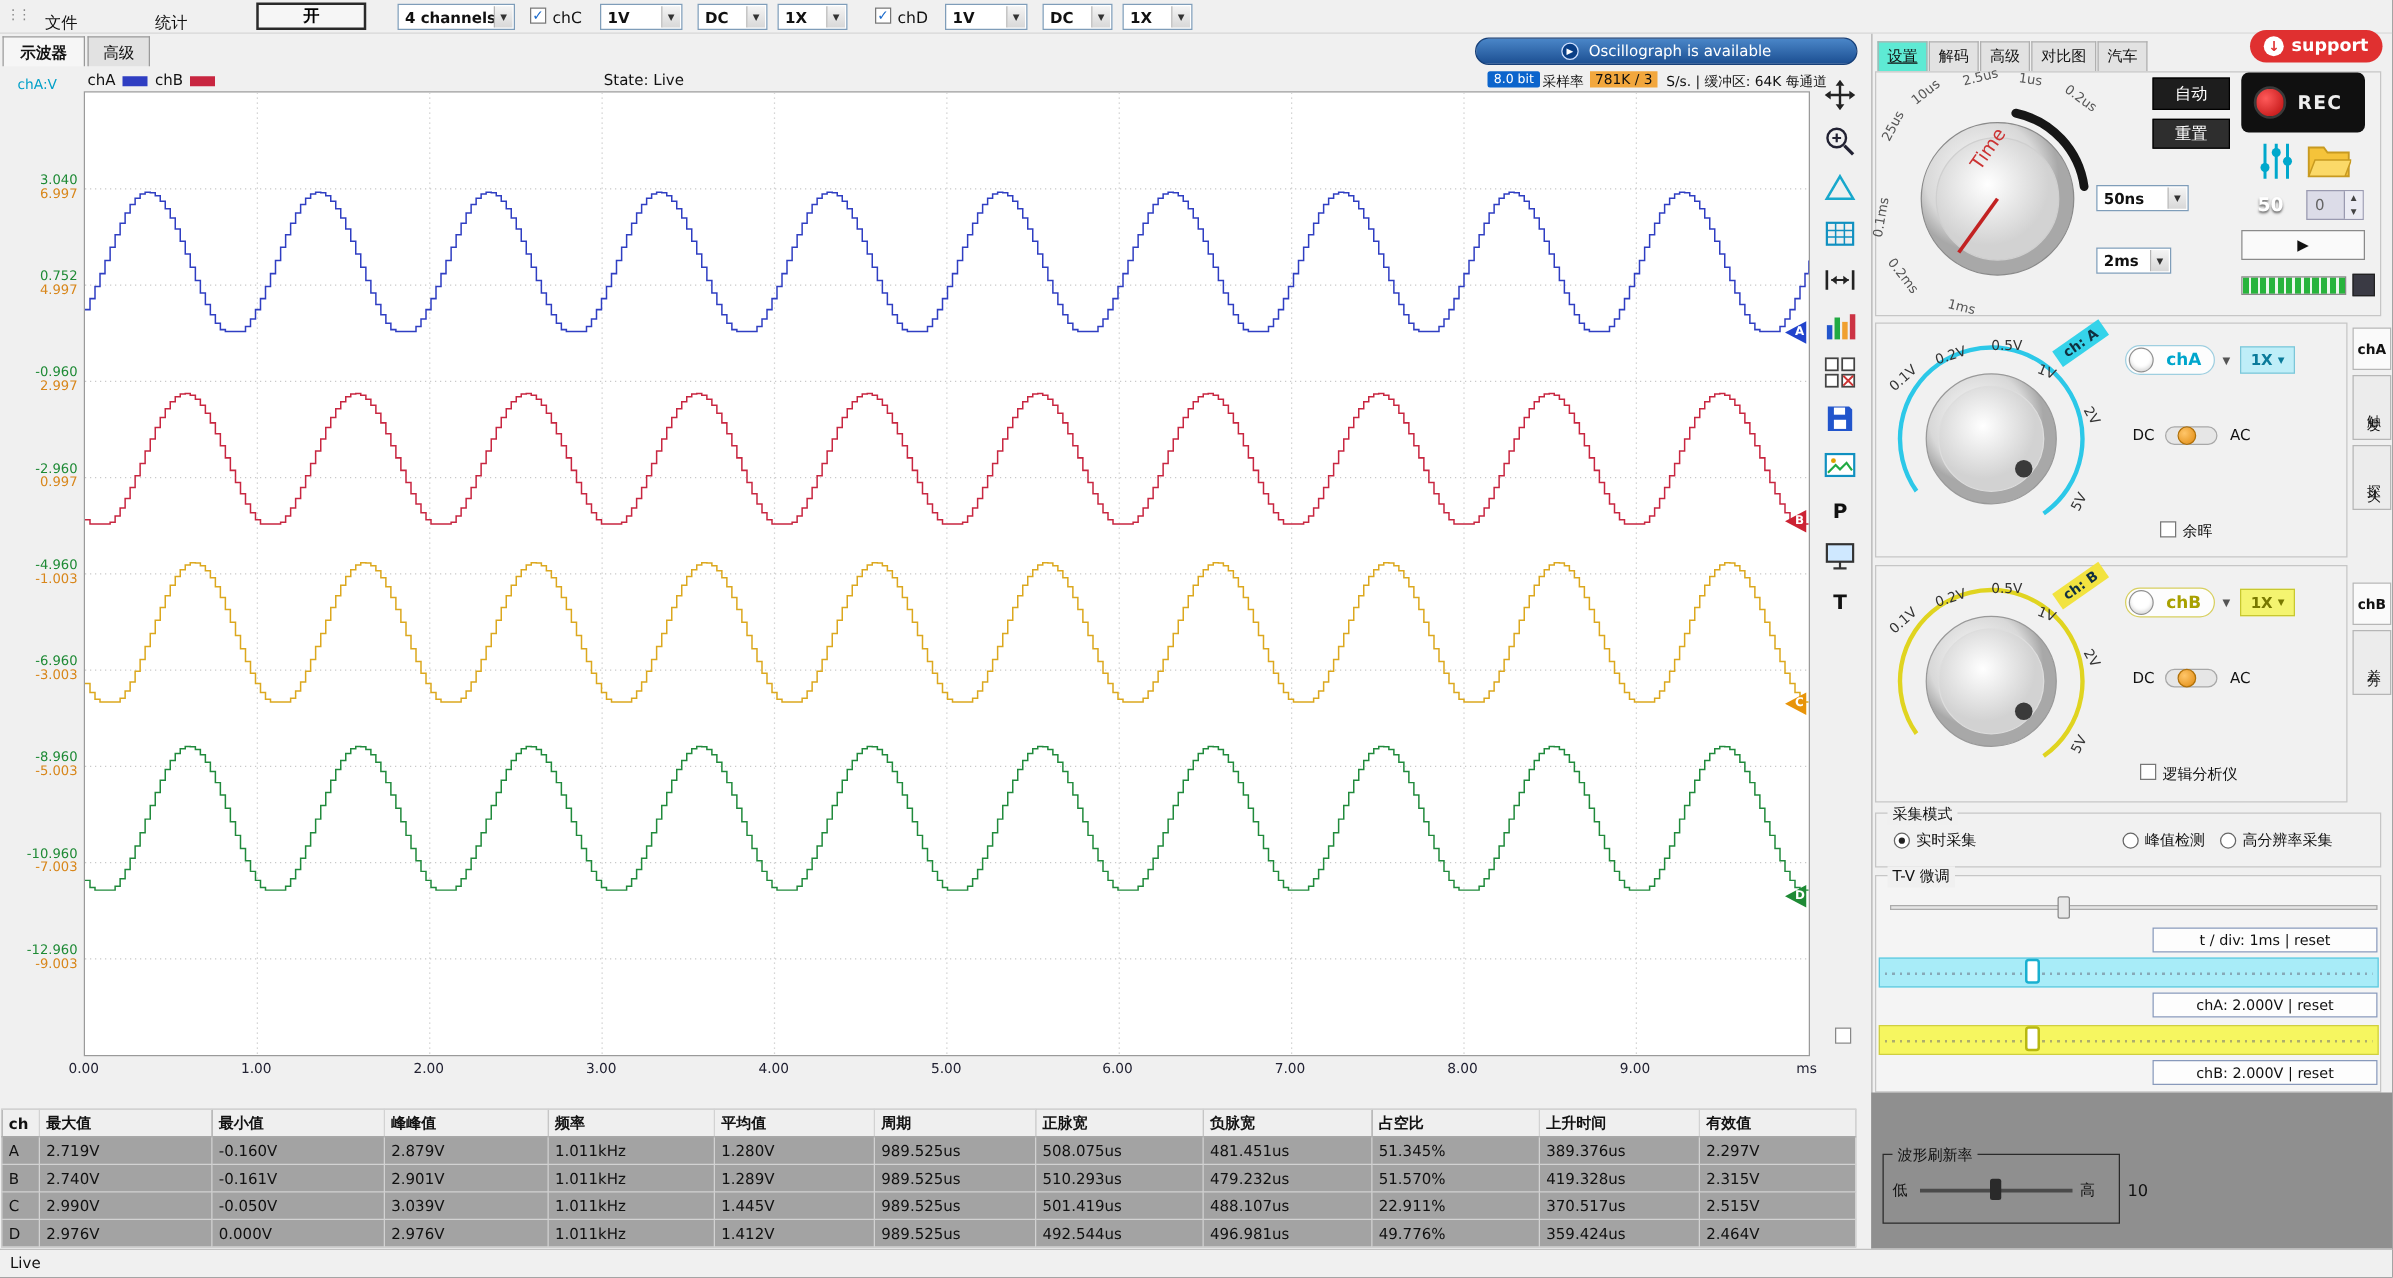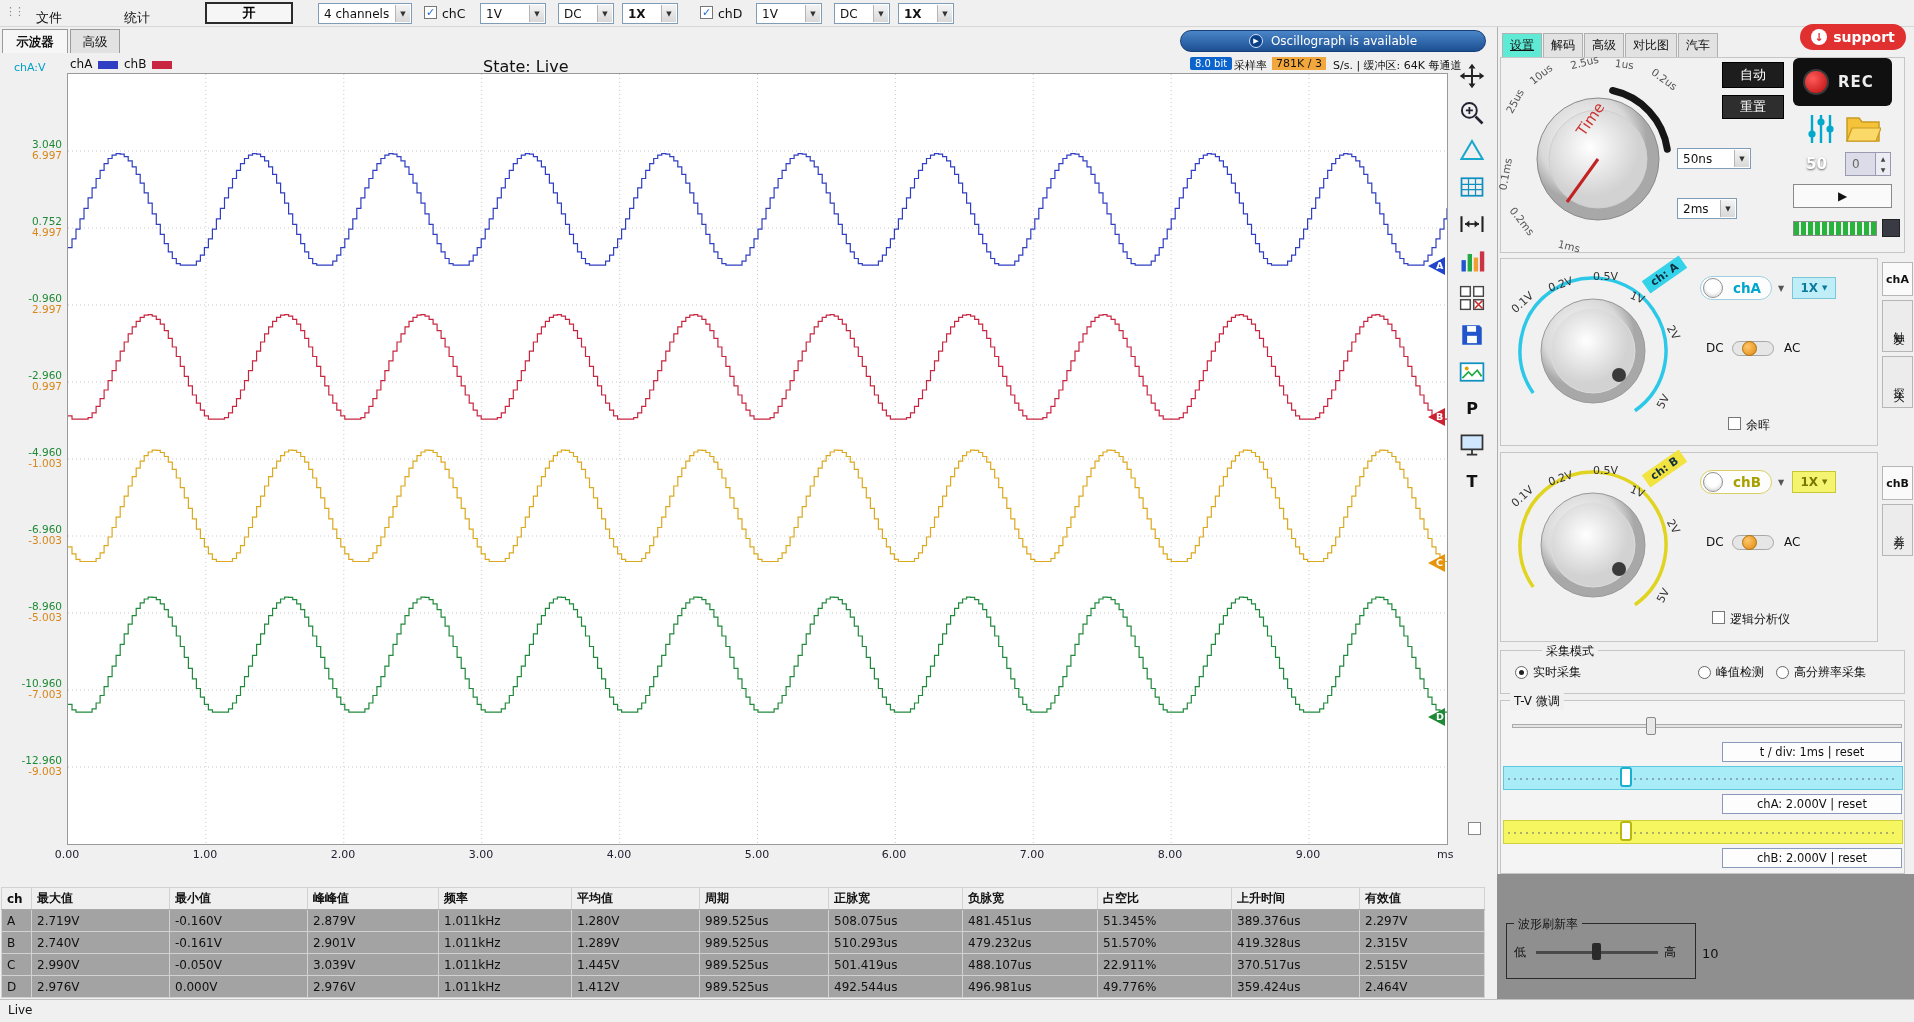--- a/index.html
+++ b/index.html
@@ -10,21 +10,21 @@
   .abs { position:absolute; }
   .txt { position:absolute; white-space:nowrap; }
 
   
   #menubar { position:absolute; left:0; top:0; width:1914px; height:27px; background:#f0f0f0;
              border-bottom:1px solid #d6d6d6; }
   .menu-item { position:absolute; top:8px; font-size:13px; padding:1px 6px; cursor:default; }
   .btn-on { position:absolute; top:2px; height:22px; background:#f6f6f6; border:2px solid #2a2a2a;
             font-weight:bold; font-size:13px; text-align:center; line-height:18px; }
   .combo { position:absolute; background:#fff; border:1px solid #7f9db9; font-size:12px;
-           display:flex; align-items:center; padding-left:5px; height:21px; }
+           display:flex; align-items:center; padding-left:5px; height:21px;font-weight:bold; }
   .combo .arrow { position:absolute; right:1px; top:1px; bottom:1px; width:15px;
                   background:linear-gradient(#f4f4f4,#d8d8d8); border-left:1px solid #b5b5b5;
                   display:flex; align-items:center; justify-content:center; font-size:7px; color:#333; }
   .chk { position:absolute; width:13px; height:13px; background:#fff; border:1px solid #777;
          display:flex; align-items:center; justify-content:center; font-size:11px; line-height:11px;
          color:#1a6acb; font-weight:bold; }
   .chk.empty { color:transparent; }
 
   
   .tab { position:absolute; top:29px; height:24px; text-align:center; font-size:12.5px;
@@ -190,21 +190,21 @@
   <div class="tab" style="left:70px;width:50px;">高级</div>
   <div id="banner">
     <span class="b-icon">▶</span>
     <span>Oscillograph is available</span>
   </div>
 
   <div class="txt" style="left:70px;top:57px;font-size:12px;">chA</div>
   <div class="swatch" style="left:98px;background:#2f3ec2;"></div>
   <div class="txt" style="left:124px;top:57px;font-size:12px;">chB</div>
   <div class="swatch" style="left:152px;background:#c82640;"></div>
-  <div class="txt" style="left:483px;top:57px;font-size:16px;">State: Live</div>
+  <div class="txt" style="left:483px;top:57px;font-size:12px;">State: Live</div>
   <div class="bits-badge">8.0 bit</div>
   <div class="txt" style="left:1234px;top:58px;font-size:11px;">采样率</div>
   <div class="txt hl-orange" style="left:1272px;top:57px;font-size:11px;">781K / 3</div>
   <div class="txt" style="left:1333px;top:58px;font-size:11px;">S/s. | 缓冲区: 64K 每通道</div>
 
   <div class="txt" style="left:14px;top:61px;color:#00a0c8;font-size:11px;">chA:V</div>
   <div id="plot">
     <svg id="plot-svg" width="1379" height="770">
       <defs>
         <radialGradient id="kgrad" cx="40%" cy="35%">
@@ -587,21 +587,21 @@
 
   <div id="sidetabs">
       <div class="vside" style="top: 262px; height: 34px; background: rgb(250, 250, 250); font-weight: bold;">chA</div>
       <div class="vside v" style="top: 300px; height: 52px;">触发</div>
       <div class="vside v" style="top: 356px; height: 52px;">探头</div>
       <div class="vside" style="top: 466px; height: 34px; background: rgb(250, 250, 250); font-weight: bold;">chB</div>
       <div class="vside v" style="top: 504px; height: 52px;">差分</div>
     </div>
 
   <div class="group" style="left:1500px;top:650px;width:405px;height:44px;"></div>
-  <div class="gtitle" style="left:1510px;top:643px;margin-left:32px;">采集模式</div>
+  <div class="gtitle" style="left:1510px;top:643px;">采集模式</div>
   <div id="acq-options">
       <div class="acq-opt" style="left: 1515px;">
         <span class="radio sel"></span>
         <span>实时采集</span>
       </div>
       <div class="acq-opt" style="left: 1698px;">
         <span class="radio"></span>
         <span>峰值检测</span>
       </div>
       <div class="acq-opt" style="left: 1776px;">

